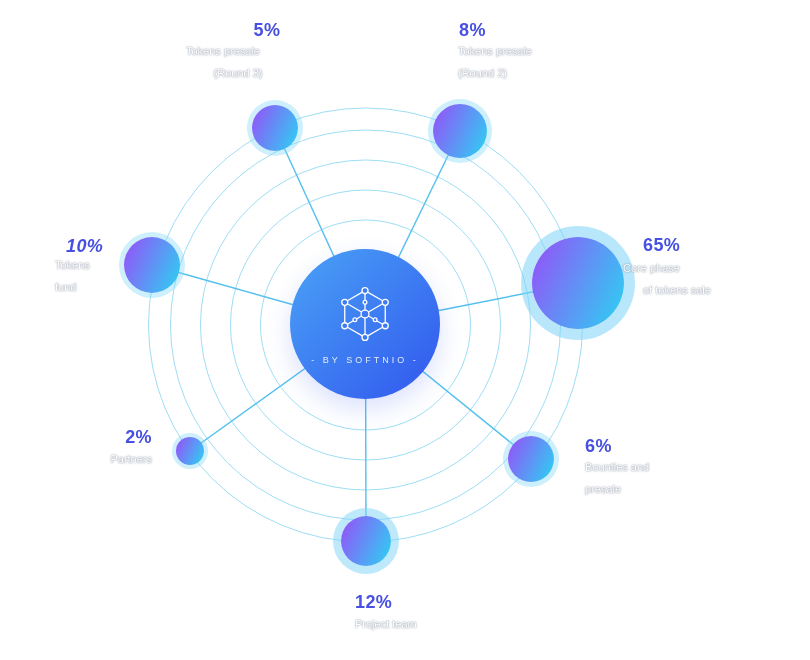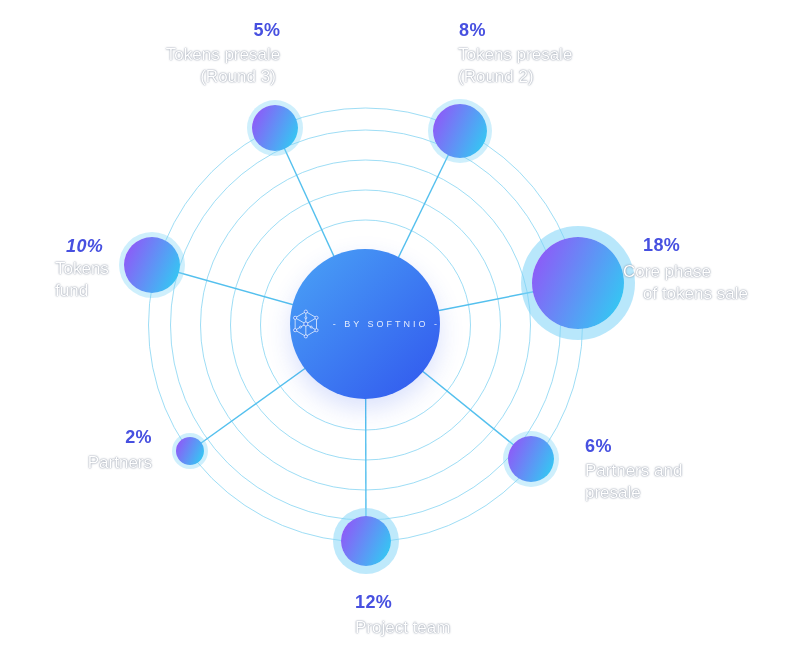--- a/index.html
+++ b/index.html
@@ -15,30 +15,30 @@
   .n1{left:252px;top:105px;width:46px;height:46px;box-shadow:0 0 0 5px rgba(125,212,247,.38);}
   .n2{left:433px;top:104px;width:54px;height:54px;box-shadow:0 0 0 5px rgba(125,212,247,.38);}
   .n3{left:124px;top:237px;width:56px;height:56px;box-shadow:0 0 0 5px rgba(125,212,247,.38);}
   .n4{left:532px;top:237px;width:92px;height:92px;box-shadow:0 0 0 11px rgba(125,212,247,.55);}
   .n5{left:176px;top:437px;width:28px;height:28px;box-shadow:0 0 0 4px rgba(125,212,247,.38);}
   .n6{left:508px;top:436px;width:46px;height:46px;box-shadow:0 0 0 5px rgba(125,212,247,.38);}
   .n7{left:341px;top:516px;width:50px;height:50px;box-shadow:0 0 0 8px rgba(125,212,247,.5);}
   .center{
     position:absolute;left:290px;top:249px;width:150px;height:150px;border-radius:50%;
     background:linear-gradient(135deg,#4aa3f6 0%,#3156ee 100%);
-    display:flex;align-items:center;justify-content:center;gap:11px;
+    display:flex;flex-direction:column;align-items:center;justify-content:center;gap:11px;
     box-shadow:0 10px 24px rgba(49,86,238,.18);
   }
   .caption{
     font-size:9px;letter-spacing:3px;color:rgba(255,255,255,.85);white-space:nowrap;
   }
   .txt{position:absolute;white-space:nowrap;line-height:1;}
   .pct{font-size:18px;font-weight:700;color:#4750e0;letter-spacing:.4px;}
   .lbl{
-    font-size:17px;color:#ffffff;
+    font-size:11px;color:#ffffff;
     text-shadow:0 0 2px rgba(116,128,148,.85),0 0 1px rgba(116,128,148,.6);
   }
   
   .t-n1p{left:267px;top:21px;transform:translateX(-50%);}
   .t-n1a{left:223px;top:46px;transform:translateX(-50%);}
   .t-n1b{left:238px;top:68px;transform:translateX(-50%);}
   
   .t-n2p{left:459px;top:21px;}
   .t-n2a{left:458px;top:46px;}
   .t-n2b{left:458px;top:68px;}
@@ -125,27 +125,27 @@
   <div class="txt lbl t-n1b">(Round 3)</div>
 
   <div class="txt pct t-n2p">8%</div>
   <div class="txt lbl t-n2a">Tokens presale</div>
   <div class="txt lbl t-n2b">(Round 2)</div>
 
   <div class="txt pct t-n3p">10%</div>
   <div class="txt lbl t-n3a">Tokens</div>
   <div class="txt lbl t-n3b">fund</div>
 
-  <div class="txt pct t-n4p">18%</div>
+  <div class="txt pct t-n4p">65%</div>
   <div class="txt lbl t-n4a">Core phase</div>
   <div class="txt lbl t-n4b">of tokens sale</div>
 
   <div class="txt pct t-n5p">2%</div>
   <div class="txt lbl t-n5a">Partners</div>
 
   <div class="txt pct t-n6p">6%</div>
-  <div class="txt lbl t-n6a">Partners and</div>
+  <div class="txt lbl t-n6a">Bounties and</div>
   <div class="txt lbl t-n6b">presale</div>
 
   <div class="txt pct t-n7p">12%</div>
   <div class="txt lbl t-n7a">Project team</div>
 
 </div>
 
 </body></html>

